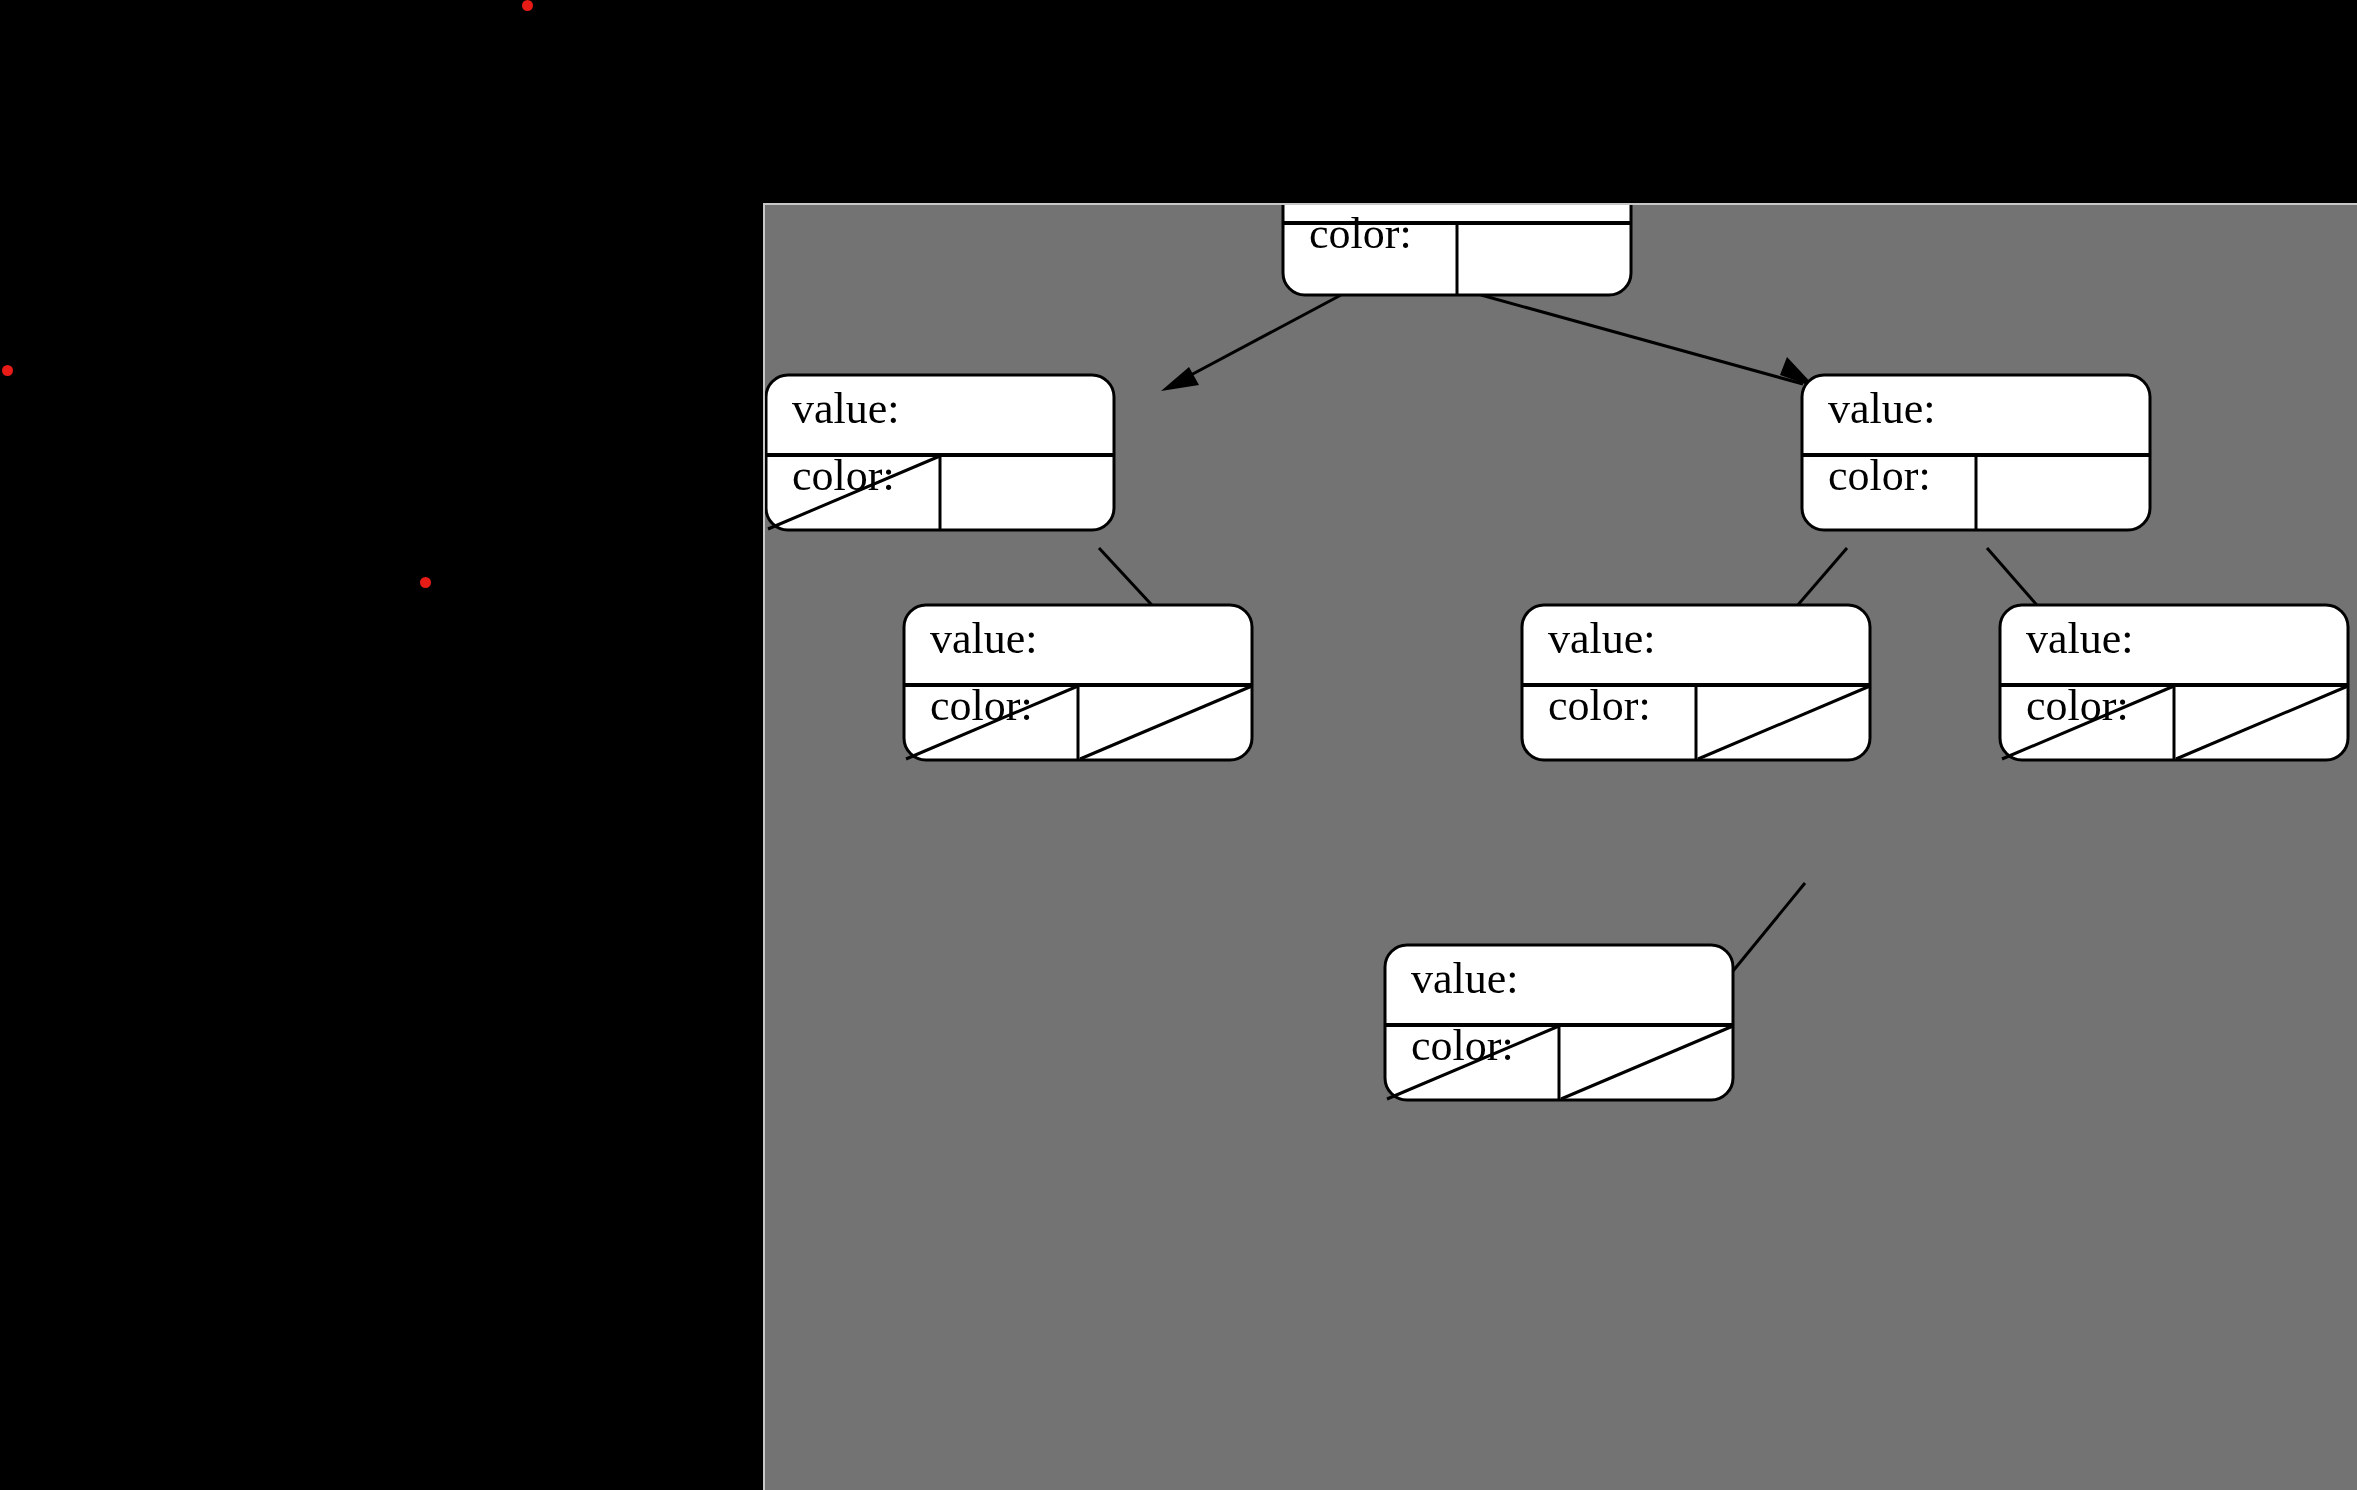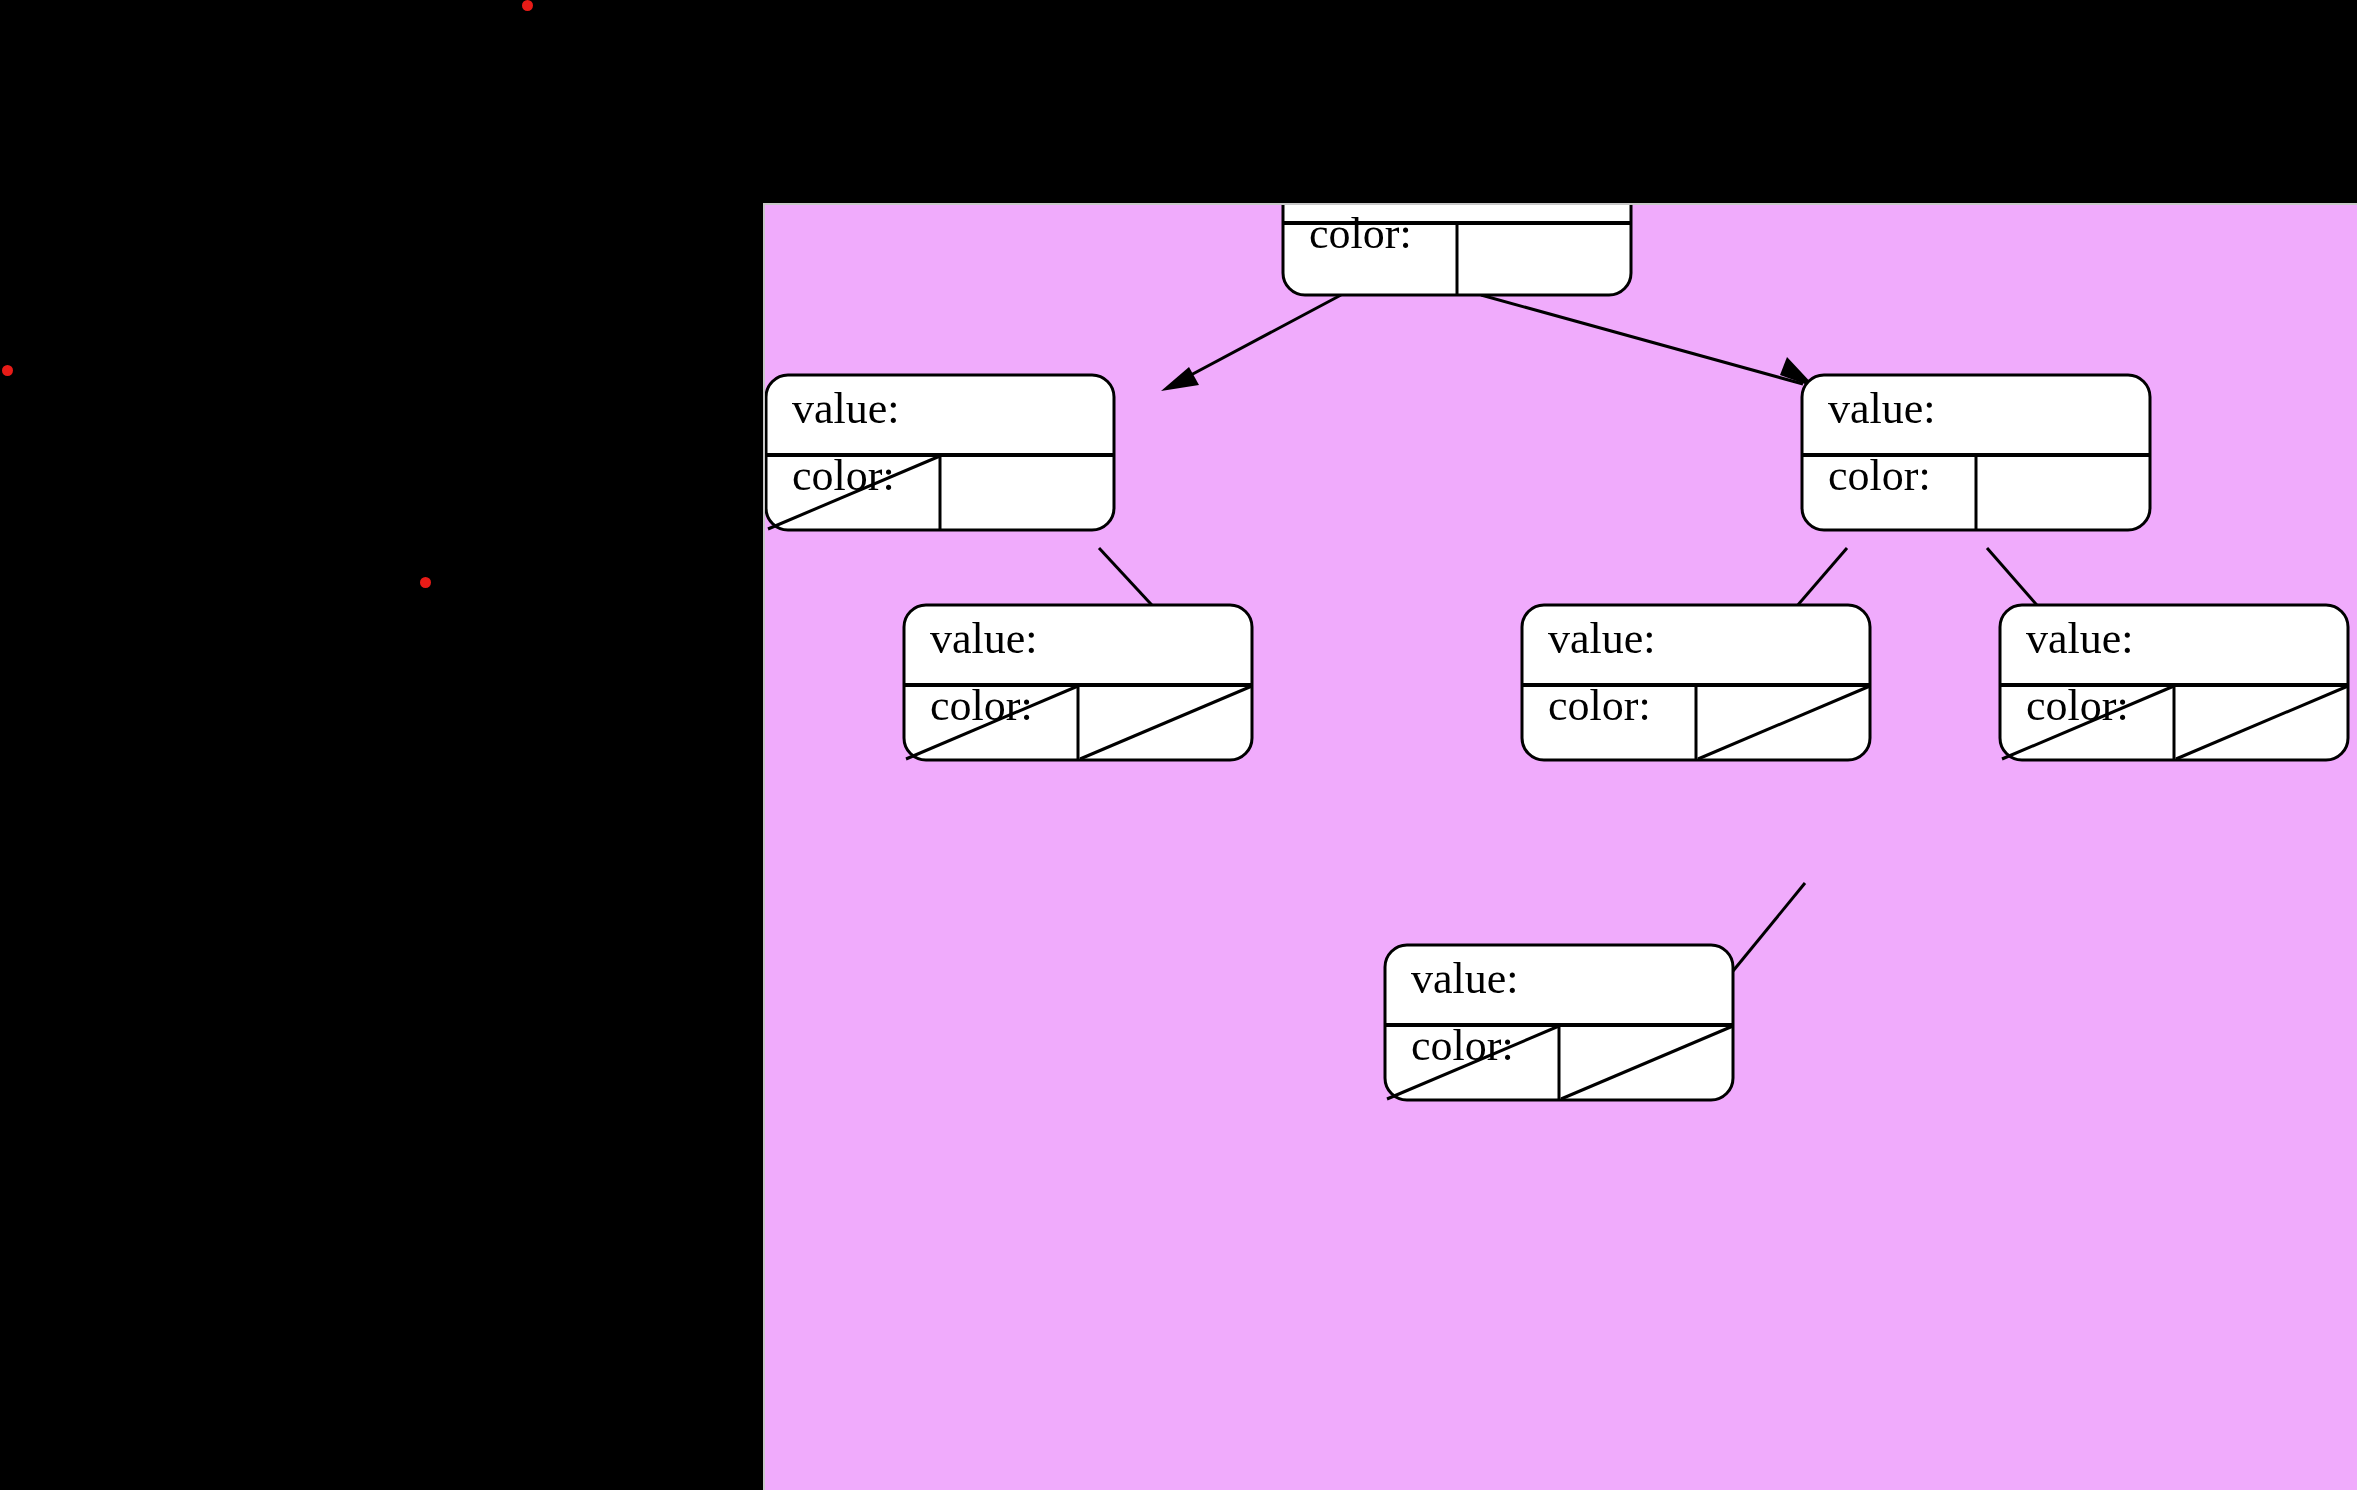--- a/index.html
+++ b/index.html
@@ -92,21 +92,21 @@
 <body>
 
 <div id="stage">
 
   <div id="backdrop"></div>
 
   <div class="marker-dot" style="left: 522px; top: 0px; background: rgb(232, 27, 23);"></div>
   <div class="marker-dot" style="left: 2px; top: 365px; background: rgb(232, 27, 23);"></div>
   <div class="marker-dot" style="left: 420px; top: 577px; background: rgb(232, 27, 23);"></div>
 
-  <div id="diagram-panel" style="left: 763px; top: 203px; width: 1594px; height: 1287px; background: #f0abfc; border-top-color: rgb(200, 200, 200); border-left-color: rgb(200, 200, 200); padding-left: 36px;">
+  <div id="diagram-panel" style="left: 763px; top: 203px; width: 1594px; height: 1287px; background: #737373; border-top-color: rgb(200, 200, 200); border-left-color: rgb(200, 200, 200); padding-left: 36px;">
 
     <svg id="diagram-svg" width="1594" height="1287" viewBox="0 0 1594 1287" xmlns="http://www.w3.org/2000/svg">
 
       <g>
         <line class="edge-line" x1="576" y1="90" x2="409" y2="179"></line>
         <polygon class="edge-head" points="396,186 434,180 424,162"></polygon>
       </g>
 
       <g>
         <line class="edge-line" x1="716" y1="90" x2="1038" y2="179"></line>

